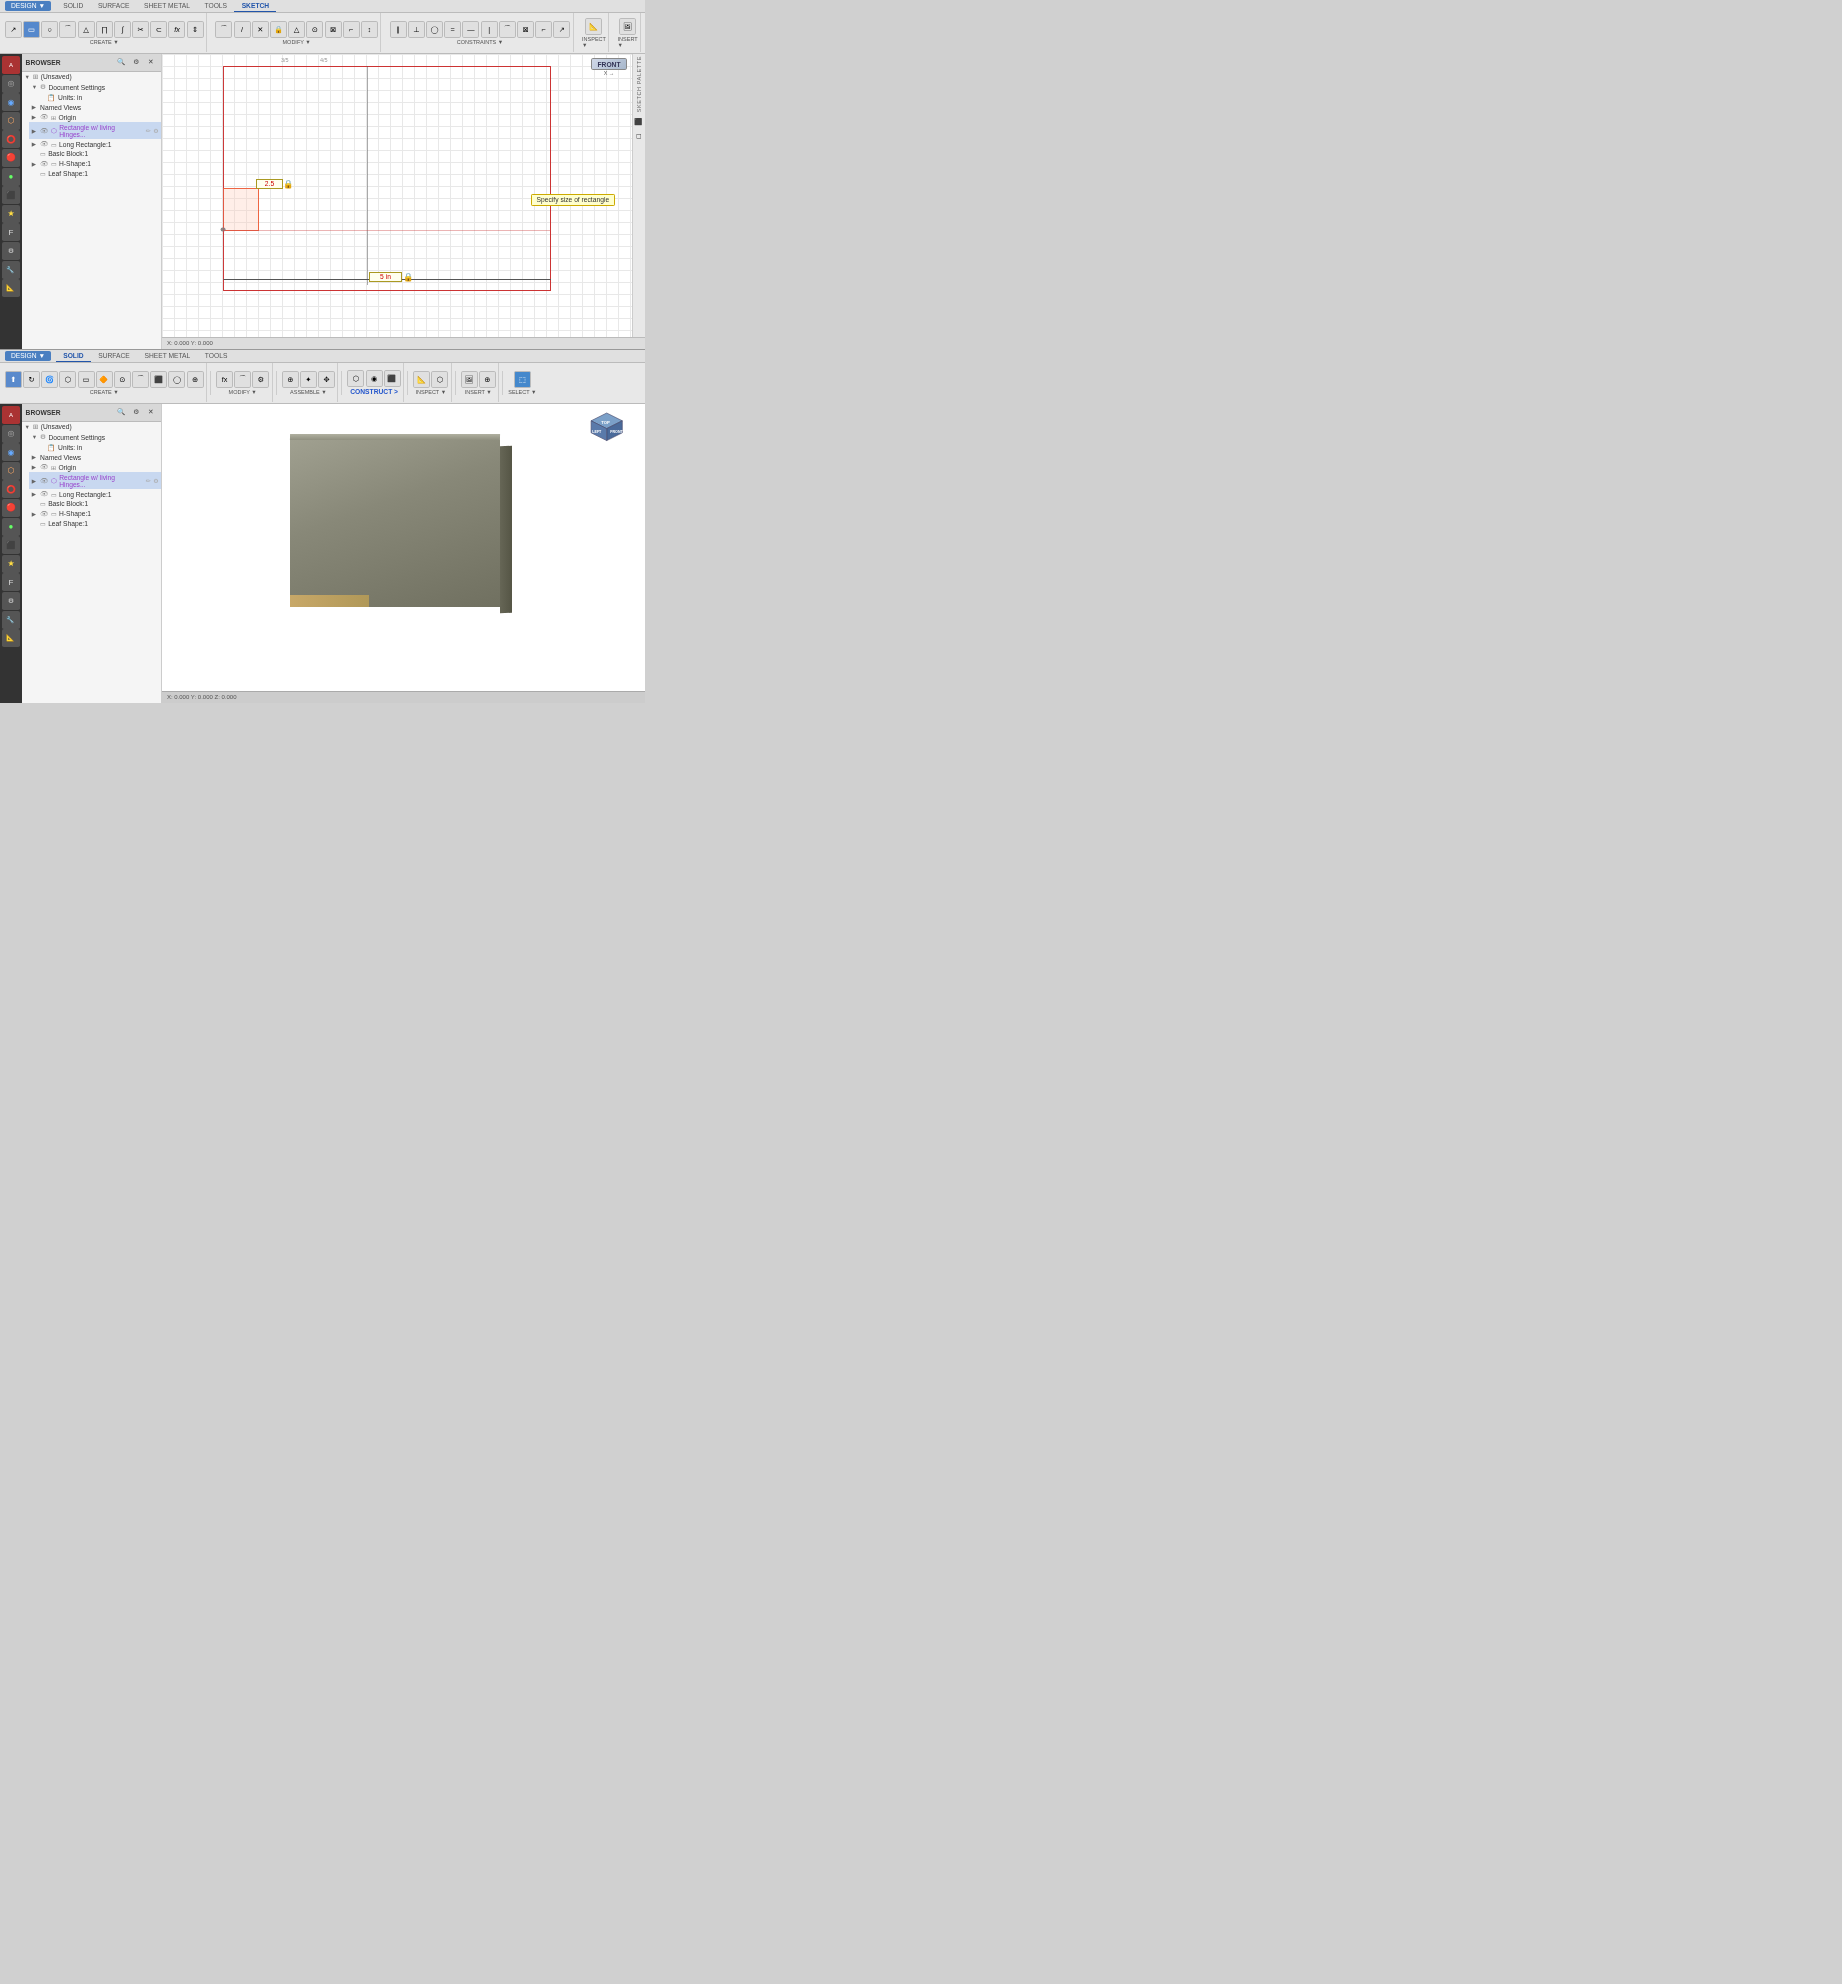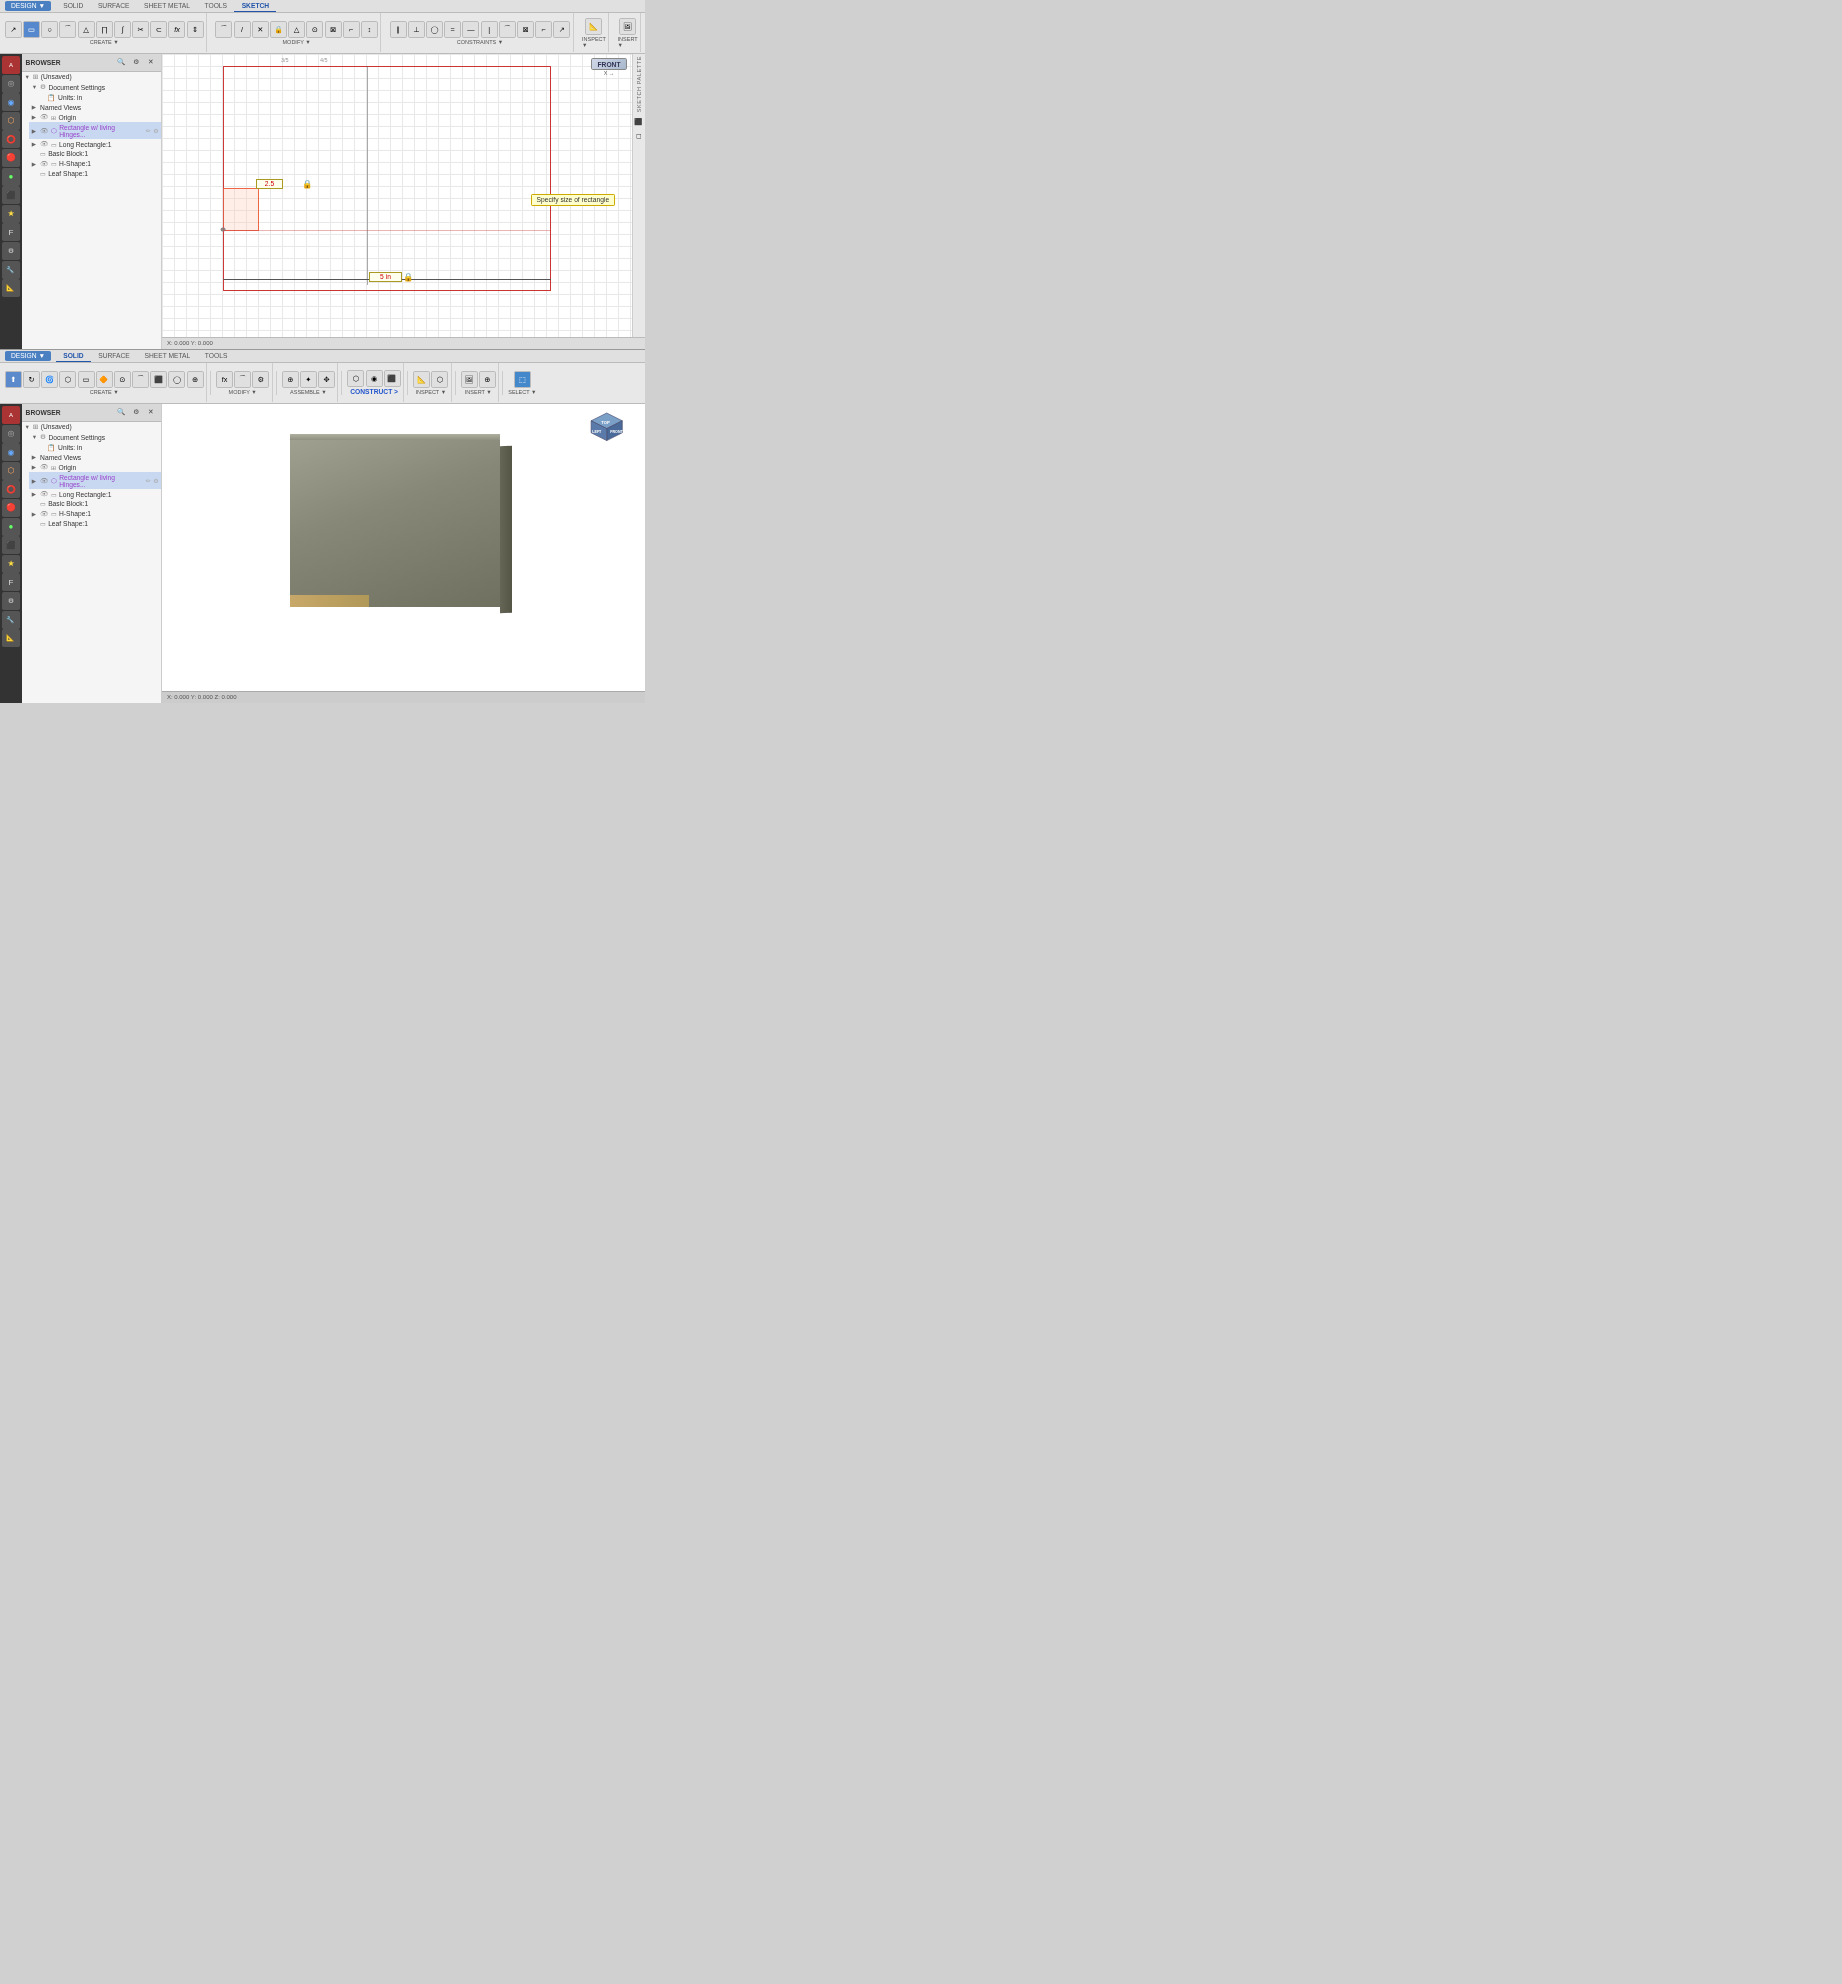--- a/index.html
+++ b/index.html
@@ -555,21 +555,21 @@
 
         <span class="ruler-label" style="top:3px;left:119px;">3/5</span>
         <span class="ruler-label" style="top:3px;left:158px;">4/5</span>
 
         <div style="position:absolute;left:61px;top:12px;width:328px;height:225px;border:0.6px solid #cc3333;background:transparent;"></div>
 
         <div class="sketch-rect-fill" style="left:61px;top:134px;width:36px;height:43px;"></div>
 
         <div class="origin-dot" style="left:61px;top:176px;"></div>
 
-        <div style="position:absolute;top:125px;left:94px;display:flex;align-items:center;gap:19px;">
+        <div style="position:absolute;top:125px;left:94px;display:flex;align-items:center;gap:0;">
           <input type="text" value="2.5" style="width: 27px; border: 0.6px solid rgb(170, 153, 34); background: rgb(255, 255, 238); font-size: 6.7px; padding: 0.6px 1.8px; text-align: center; color: rgb(204, 0, 0);">
           <span style="color:#aa9922;font-size:8.5px;">🔒</span>
         </div>
 
         <div style="position:absolute;left:205px;top:12px;width:0.6px;height:219px;background:#555;opacity:0.5;"></div>
 
         <div style="position:absolute;left:61px;top:225px;width:328px;height:0.6px;background:#555;"></div>
         <div style="position:absolute;top:218px;left:207px;display:flex;align-items:center;gap:1.8px;">
           <input type="text" value="5 in" style="width: 33px; border: 0.6px solid rgb(170, 153, 34); background: rgb(255, 255, 238); font-size: 6.7px; padding: 0.6px 1.8px; text-align: center; color: rgb(204, 0, 0);">
           <span style="color:#aa9922;font-size:8.5px;">🔒</span>

